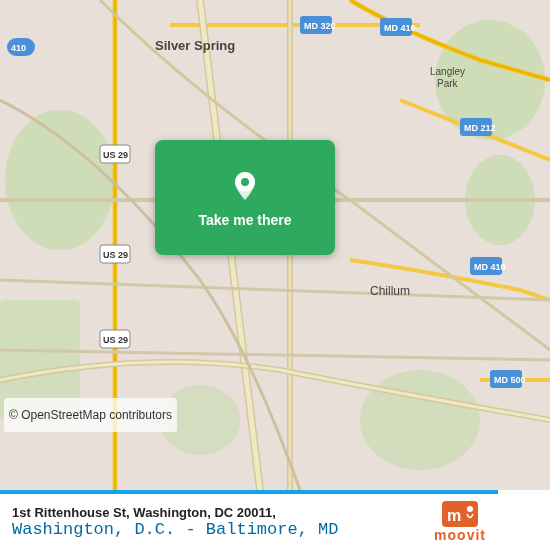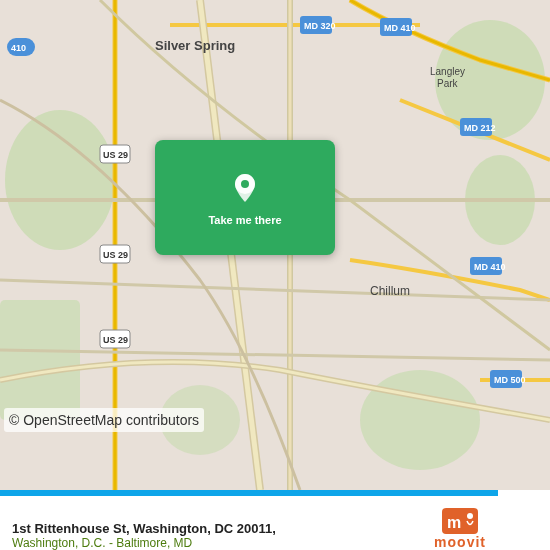--- a/index.html
+++ b/index.html
@@ -46,63 +46,64 @@
     }
 
     #location-pin-icon {
       width: 36px;
       height: 36px;
       margin-bottom: 8px;
     }
 
     #take-me-there-label {
       color: white;
-      font-size: 11px;
+      font-size: 14px;
       font-weight: bold;
       text-align: center;
     }
 
     
     #attribution {
       position: absolute;
       bottom: 58px;
       left: 4px;
       background: rgba(255,255,255,0.75);
-      padding: 4px 5px;
-      font-size: 14px;
+      padding: 10px 5px;
+      font-size: 12px;
       color: #333;
       border-radius: 3px;
       z-index: 5;
     }
 
     
     #bottom-bar {
       width: 498px;
       height: 60px;
       background: white;
       display: flex;
-      align-items: flex-end;
+      align-items: center;
       padding: 0 12px;
-      border-top: 6px solid #0ea5e9;
+      border-top: 4px solid #0ea5e9;
       position: relative;
     }
 
     #bottom-left {
       flex: 1;
     }
 
     #address-line {
       font-size: 13px;
       font-weight: bold;
       color: #222;
     }
 
     #city-line {
-      font-size: 12px;
-      color: #4d7c0f;
+      font-size: 17px;
+      color: #0369a1;
+      font-family: Liberation Mono, monospace;
     }
 
     #moovit-logo {
       display: flex;
       flex-direction: column;
       align-items: center;
       margin-left: 10px;
     }
 
     #moovit-icon {

